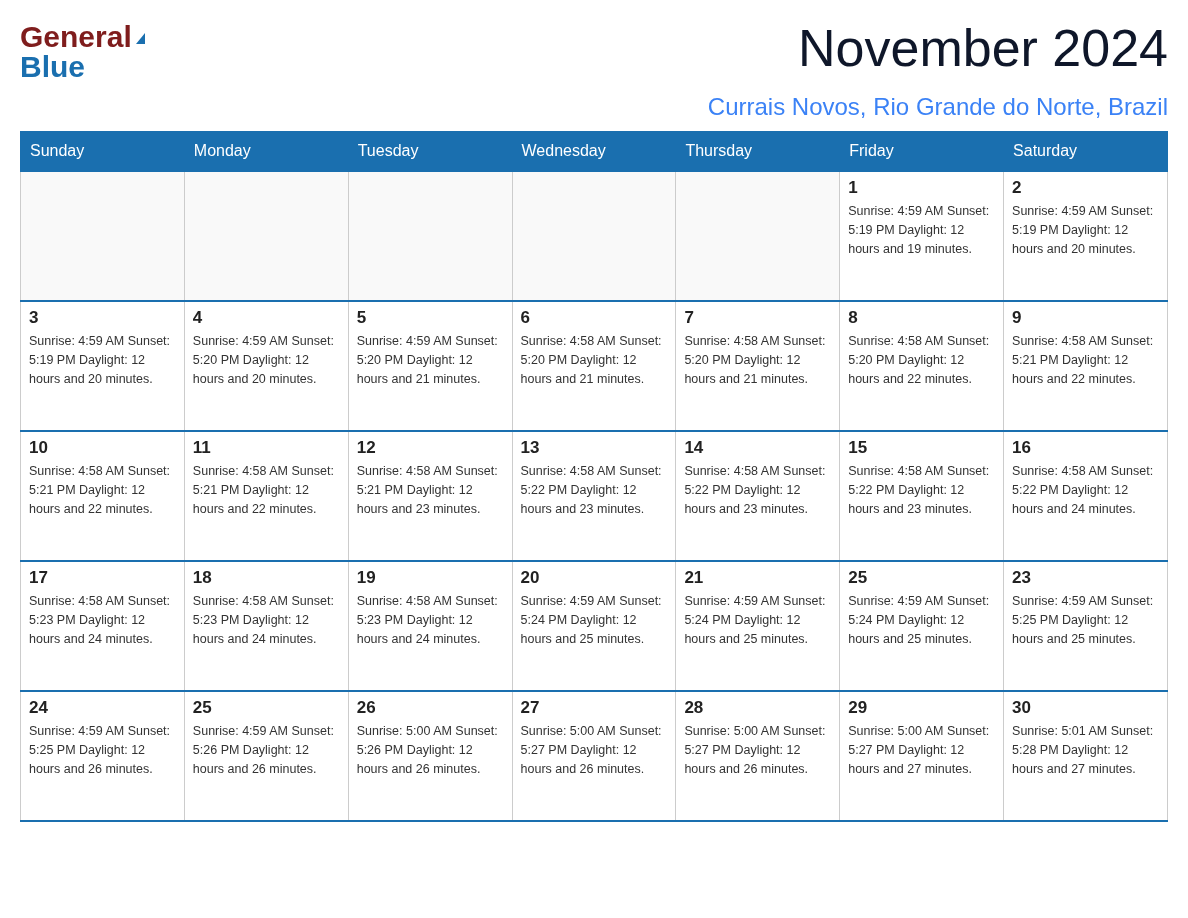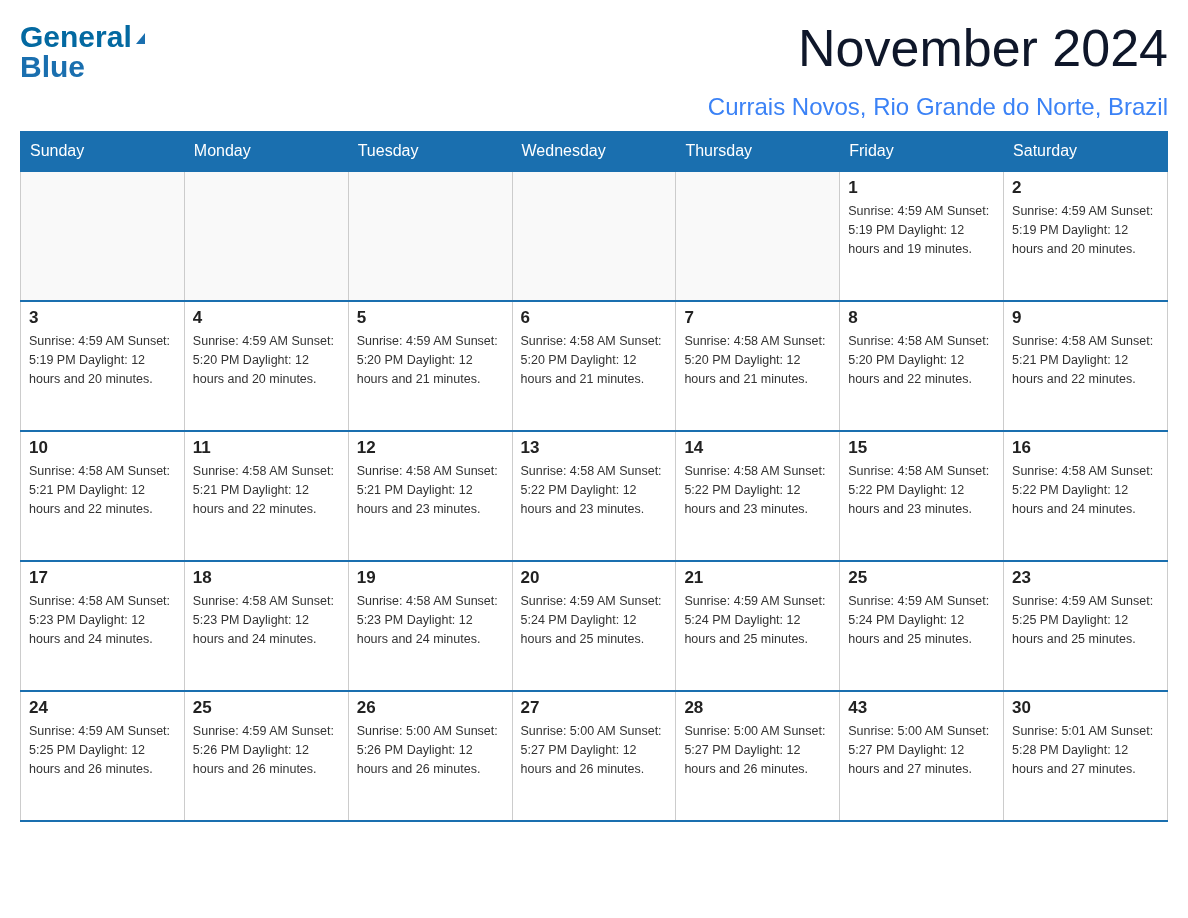--- a/index.html
+++ b/index.html
@@ -66,21 +66,21 @@
       color: #333;
       line-height: 1.5;
     }
     .calendar td.empty {
       background: #f9f9f9;
     }
     .calendar tr {
       border-bottom: 2px solid #1a6faf;
     }
     .logo-text-general {
-      color: #0369a1;
+      color: #7f1d1d;
       font-size: 30px;
       font-weight: bold;
     }
     .logo-icon {
       display: inline-flex;
       flex-direction: column;
       align-items: flex-end;
       margin-left: 2px;
     }
     .triangle-top {
@@ -344,21 +344,21 @@
 and 26 minutes.</div>
         </td>
         <td>
           <span class="day-num">28</span>
           <div class="day-info">Sunrise: 5:00 AM
 Sunset: 5:27 PM
 Daylight: 12 hours
 and 26 minutes.</div>
         </td>
         <td>
-          <span class="day-num">43</span>
+          <span class="day-num">29</span>
           <div class="day-info">Sunrise: 5:00 AM
 Sunset: 5:27 PM
 Daylight: 12 hours
 and 27 minutes.</div>
         </td>
         <td>
           <span class="day-num">30</span>
           <div class="day-info">Sunrise: 5:01 AM
 Sunset: 5:28 PM
 Daylight: 12 hours

